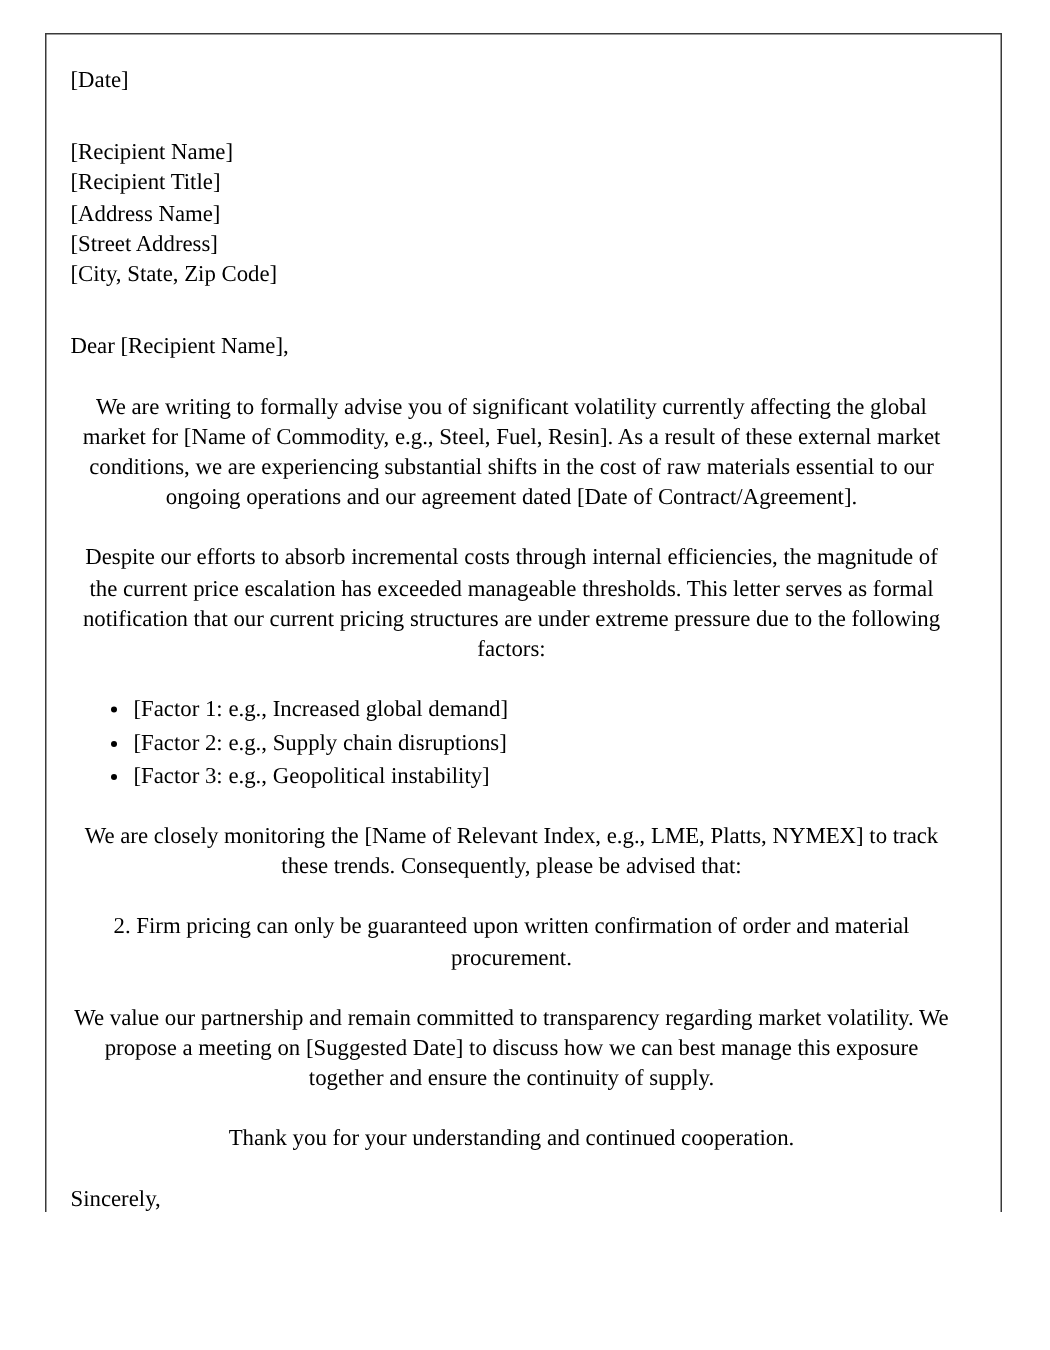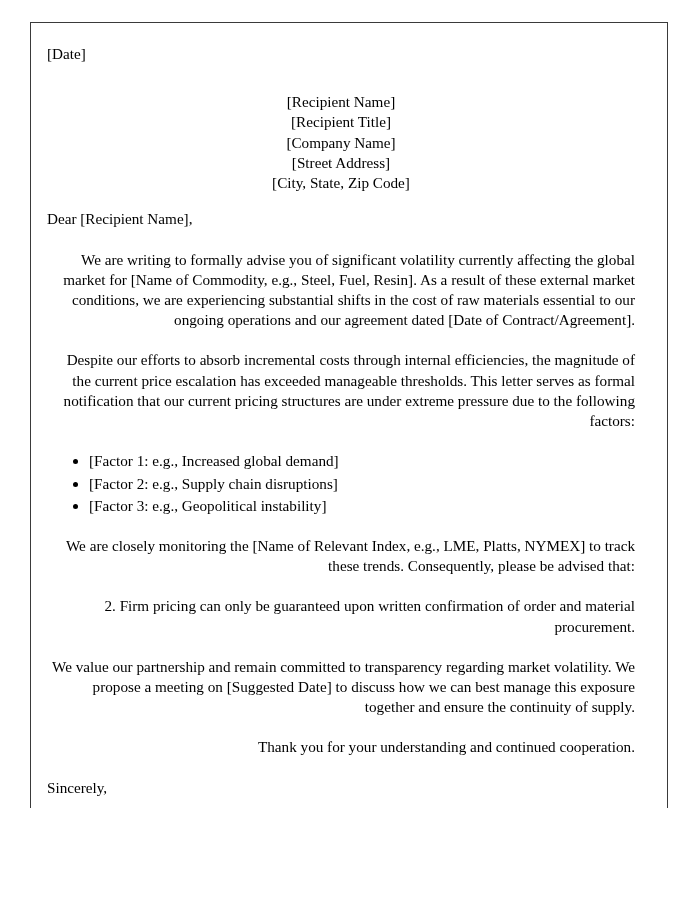--- a/index.html
+++ b/index.html
@@ -54,33 +54,32 @@
     font-size: 15.2px;
     line-height: 1.33;
   }
   .addr-line {
     margin: 0;
   }
   .date-line {
     margin: 0 0 28px 0;
   }
   .addr-block {
-    margin: 0 0 16px 0;
-    text-align: center;
+    margin: 0 0 28px 0;
   }
   .subject {
     font-weight: bold;
     margin: 0 0 22px 0;
   }
   .salutation {
     margin: 0 0 20px 0;
   }
   p.para {
     margin: 0 0 20px 0;
-    text-align: right;
+    text-align: center;
   }
   ul.factors {
     margin: 0 0 20px 0;
     padding-left: 42px;
     list-style-type: disc;
   }
   ul.factors li {
     margin: 0 0 2px 0;
   }
   .closing {
@@ -96,21 +95,21 @@
   <div class="frame-left"></div>
   <div class="frame-right"></div>
 
   <div class="content">
 
     <div class="date-line">[Date]</div>
 
     <div class="addr-block">
       <div class="addr-line">[Recipient Name]</div>
       <div class="addr-line">[Recipient Title]</div>
-      <div class="addr-line">[Company Name]</div>
+      <div class="addr-line">[Address Name]</div>
       <div class="addr-line">[Street Address]</div>
       <div class="addr-line">[City, State, Zip Code]</div>
     </div>
 
 
     <div class="salutation">Dear [Recipient Name],</div>
 
     <p class="para">We are writing to formally advise you of significant volatility currently affecting the global market for [Name of Commodity, e.g., Steel, Fuel, Resin]. As a result of these external market conditions, we are experiencing substantial shifts in the cost of raw materials essential to our ongoing operations and our agreement dated [Date of Contract/Agreement].</p>
 
     <p class="para">Despite our efforts to absorb incremental costs through internal efficiencies, the magnitude of the current price escalation has exceeded manageable thresholds. This letter serves as formal notification that our current pricing structures are under extreme pressure due to the following factors:</p>

